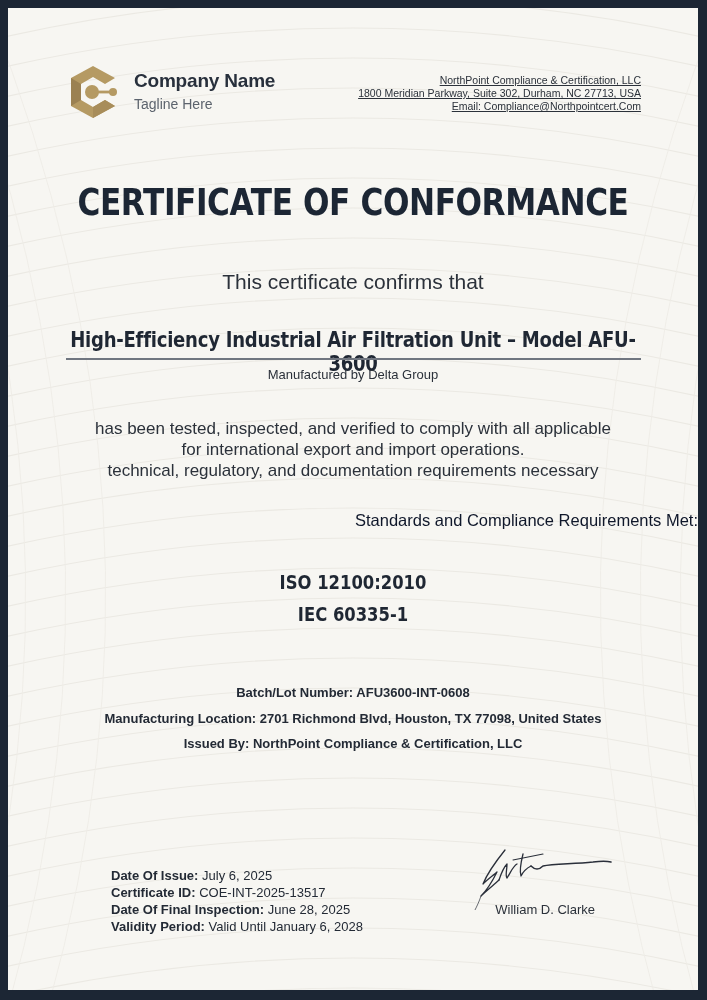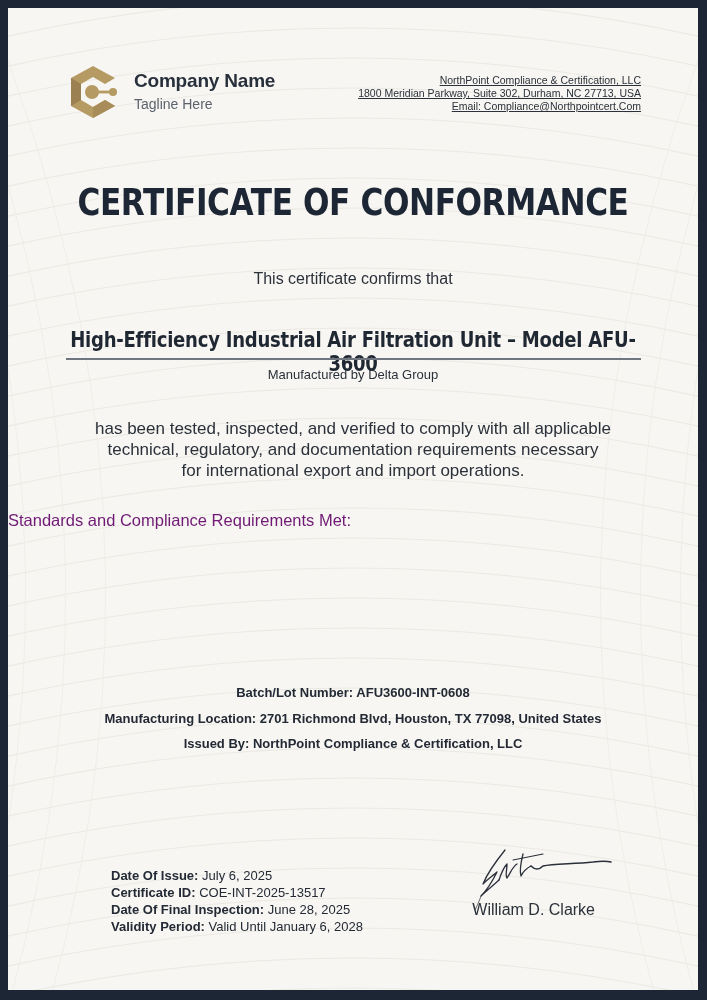--- a/index.html
+++ b/index.html
@@ -51,21 +51,21 @@
       font-family: "DejaVu Sans", sans-serif;
       font-weight: bold;
       font-size: 38px;
       letter-spacing: -0.5px;
       color: #1c2634;
       transform: scaleX(0.82);
       transform-origin: center;
     }
     .confirm-line {
       position: absolute; left: 0; right: 0; top: 262px;
-      text-align: center; font-size: 16px; color: #2b313a;
+      text-align: center; font-size: 21px; color: #2b313a;
     }
     .product-name {
       position: absolute; left: 0; right: 0; top: 320px;
       text-align: center;
       font-family: "DejaVu Sans", sans-serif;
       font-weight: bold; font-size: 21px;
       color: #1f2733;
       transform: scaleX(0.86);
       transform-origin: center;
       letter-spacing: -0.3px;
@@ -77,21 +77,21 @@
     .manufacturer {
       position: absolute; left: 0; right: 0; top: 359px;
       text-align: center; font-size: 13px; color: #2b313a;
     }
     .statement {
       position: absolute; left: 60px; right: 60px; top: 410px;
       text-align: center; font-size: 17px; line-height: 21px; color: #2b313a;
     }
     .standards-heading {
       position: absolute; left: 0; right: 0; top: 503px;
-      text-align: left; font-size: 16.5px; color: #701a75;
+      text-align: right; font-size: 16.5px; color: #0f172a;
     }
     .standards-list {
       position: absolute; left: 0; right: 0; top: 558px;
       text-align: center;
     }
     .standard-item {
       font-family: "DejaVu Sans", sans-serif;
       font-weight: bold; font-size: 20px; line-height: 32px;
       color: #1f2733;
       transform: scaleX(0.82);
@@ -111,21 +111,21 @@
       position: absolute; left: 58px; top: 859px;
       font-size: 13px; line-height: 17px; color: #232a35;
     }
     .meta-row .meta-label { font-weight: bold; padding-left: 45px; }
     .signature {
       position: absolute; left: 465px; top: 836px;
       width: 140px; height: 66px;
     }
     .signer {
       position: absolute; right: 59px; top: 893px;
-      text-align: right; font-size: 16px; line-height: 17px; color: #2b313a;
+      text-align: right; font-size: 13px; line-height: 17px; color: #2b313a;
     }
     .signer-name { padding-right: 44px; }
   </style>
 </head>
 <body>
 
 <div class="sheet">
   <svg class="bg-pattern" viewBox="0 0 690 982" preserveAspectRatio="none">
     <g fill="none" stroke="#ebe9e3" stroke-width="1.1">
       <path d="M-50 40 Q345 -60 740 40"></path>
@@ -194,25 +194,29 @@
 
     <div class="title">CERTIFICATE OF CONFORMANCE</div>
     <div class="confirm-line">This certificate confirms that</div>
 
     <div class="product-name">High-Efficiency Industrial Air Filtration Unit – Model AFU-3600</div>
     <div class="divider"></div>
     <div class="manufacturer">Manufactured by Delta Group</div>
 
     <div class="statement">
       <div>has been tested, inspected, and verified to comply with all applicable</div>
+      <div>for international export and import operations.</div>
       <div>technical, regulatory, and documentation requirements necessary</div>
-      <div>for international export and import operations.</div>
     </div>
 
     <div class="standards-heading">Standards and Compliance Requirements Met:</div>
+    <div class="standards-list">
+      <div class="standard-item">ISO 12100:2010</div>
+      <div class="standard-item">IEC 60335-1</div>
+    </div>
 
     <div class="details">
       <div class="detail-row">Batch/Lot Number: AFU3600-INT-0608</div>
       <div class="detail-row">Manufacturing Location: 2701 Richmond Blvd, Houston, TX 77098, United States</div>
       <div class="detail-row">Issued By: NorthPoint Compliance &amp; Certification, LLC</div>
     </div>
 
     <div class="meta">
       <div class="meta-row">
         <span class="meta-label">Date Of Issue:</span><span> July 6, 2025</span>

